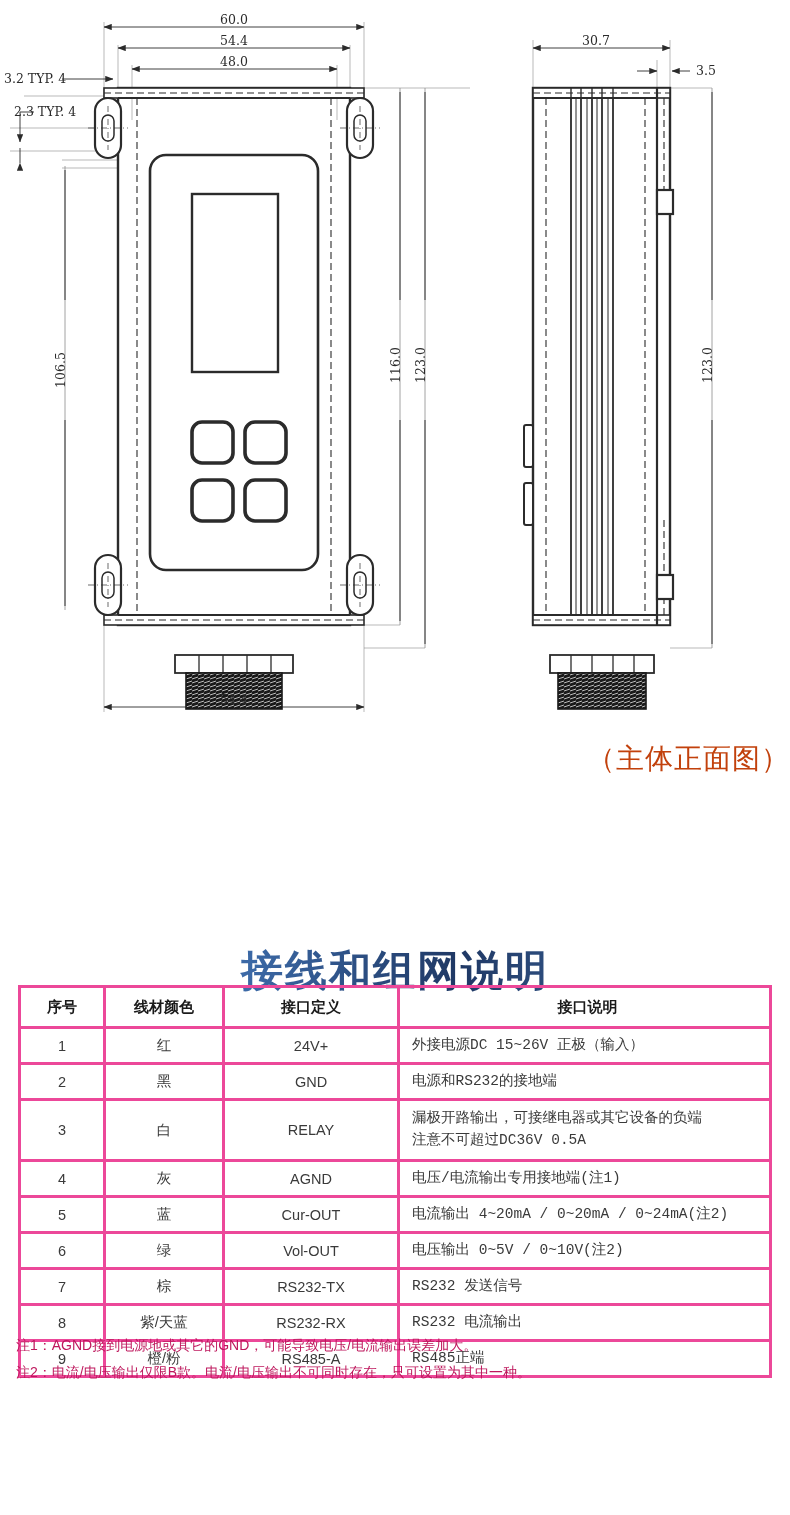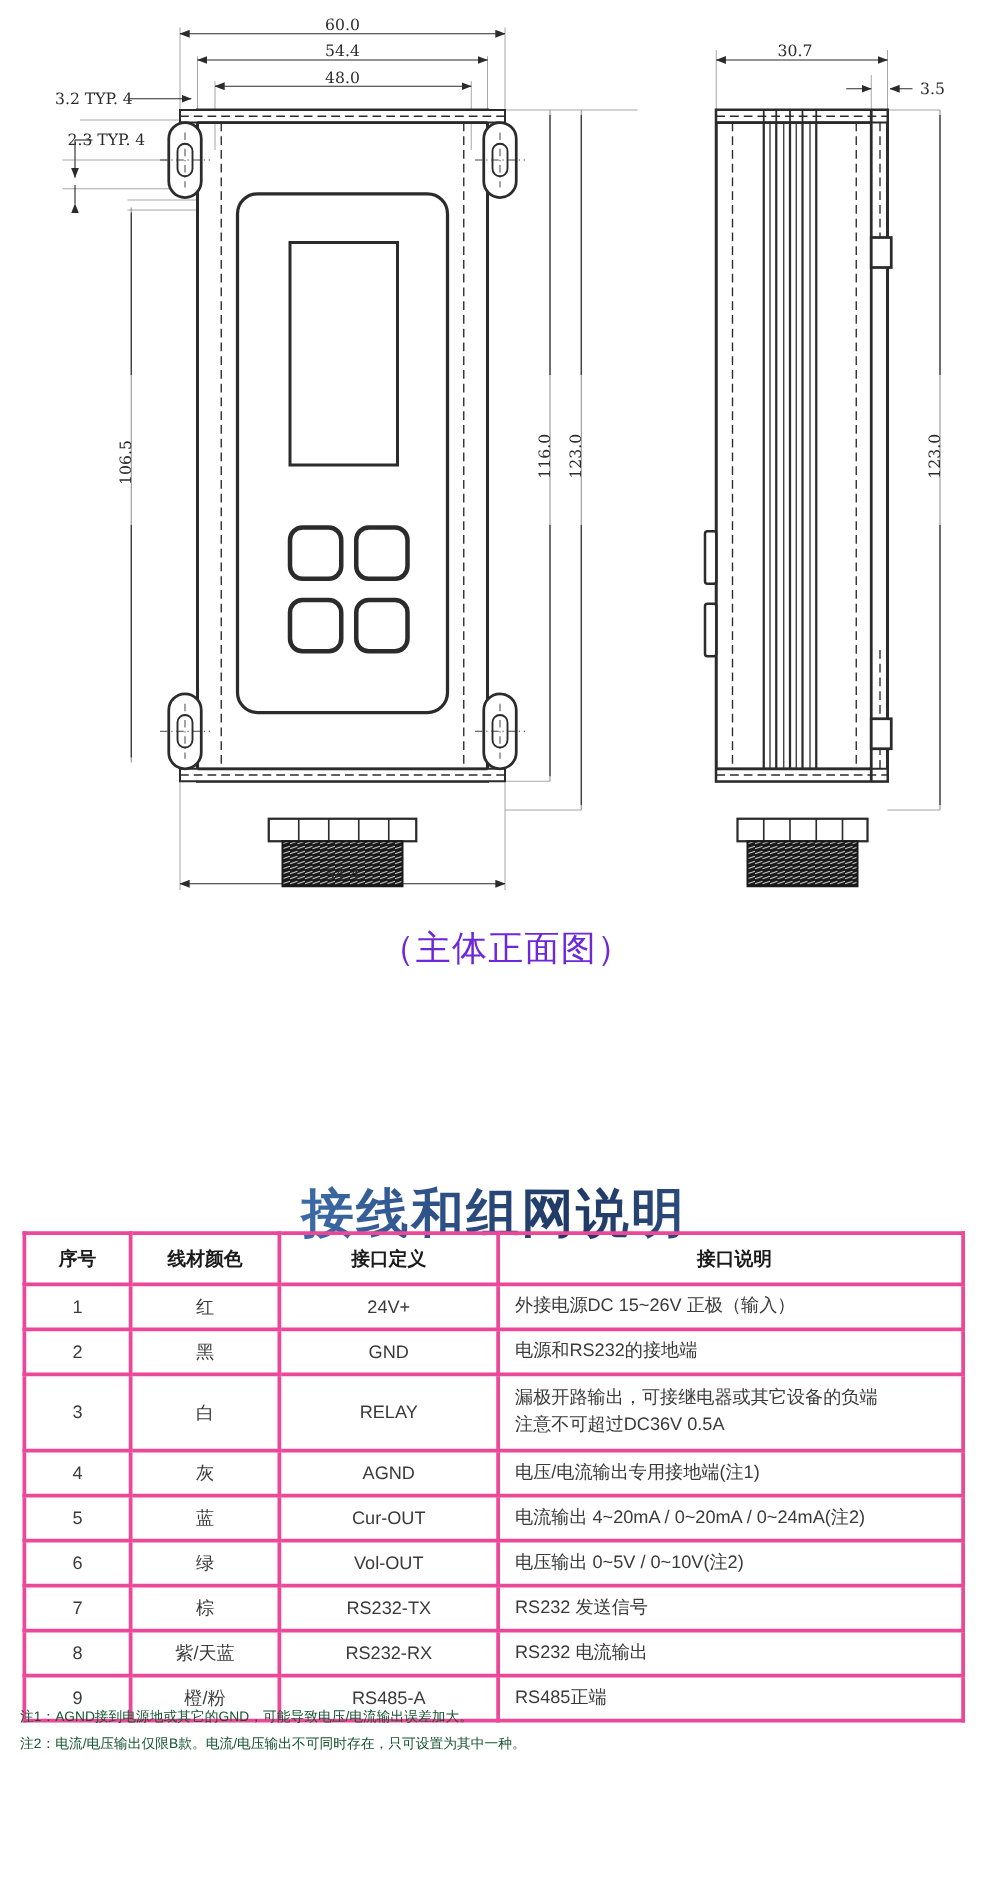--- a/index.html
+++ b/index.html
@@ -15,38 +15,37 @@
     color: #231f20;
     overflow: hidden;
   }
 
   
   #drawing-area {
     position: absolute;
     left: 0; top: 0;
     width: 724px;
     height: 820px;
-    padding-left: 40px;
   }
   #drawing-svg { display: block; }
 
   .cap-row {
     position: absolute;
     top: 735px;
     left: 0;
     width: 790px;
     height: 60px;
     display: flex;
   }
   .cap {
     flex: 1;
-    text-align: center;
+    text-align: right;
     font-family: "DejaVu Serif", "Liberation Serif", serif;
     font-size: 28px;
-    color: #6d28d9;
+    color: #c2410c;
     letter-spacing: 1px;
     line-height: 48px;
   }
   .cap-front { margin-left: 20px; }
   .cap-side  { margin-right: 10px; }
 
   
   #section-heading {
     position: absolute;
     left: 0;
@@ -87,30 +86,30 @@
     color: #1a1a1a;
     height: 38px;
     font-size: 15px;
   }
   #wiring-table .c-no    { width: 70px; }
   #wiring-table .c-color { width: 104px; }
   #wiring-table .c-def   { width: 160px; }
   #wiring-table .c-desc  { text-align: left; padding-left: 12px; }
   #wiring-table td.c-desc { line-height: 1.5; }
   #wiring-table tr.tall td { height: 58px; }
-  .desc-line { display: block; }
+  .desc-line { display: block; font-family: Liberation Mono, monospace; }
 
   
   #notes {
     position: absolute;
     left: 16px;
-    top: 1364px;
+    top: 1332px;
     width: 766px;
-    font-size: 11px;
-    color: #14532d;
+    font-size: 14px;
+    color: #be185d;
     line-height: 1.95;
   }
   .note-line { display: block; white-space: nowrap; }
 
   
   .dim-txt {
     font-family: "DejaVu Serif", "Liberation Serif", serif;
     font-size: 12.5px;
     fill: #2b2b2b;
   }

